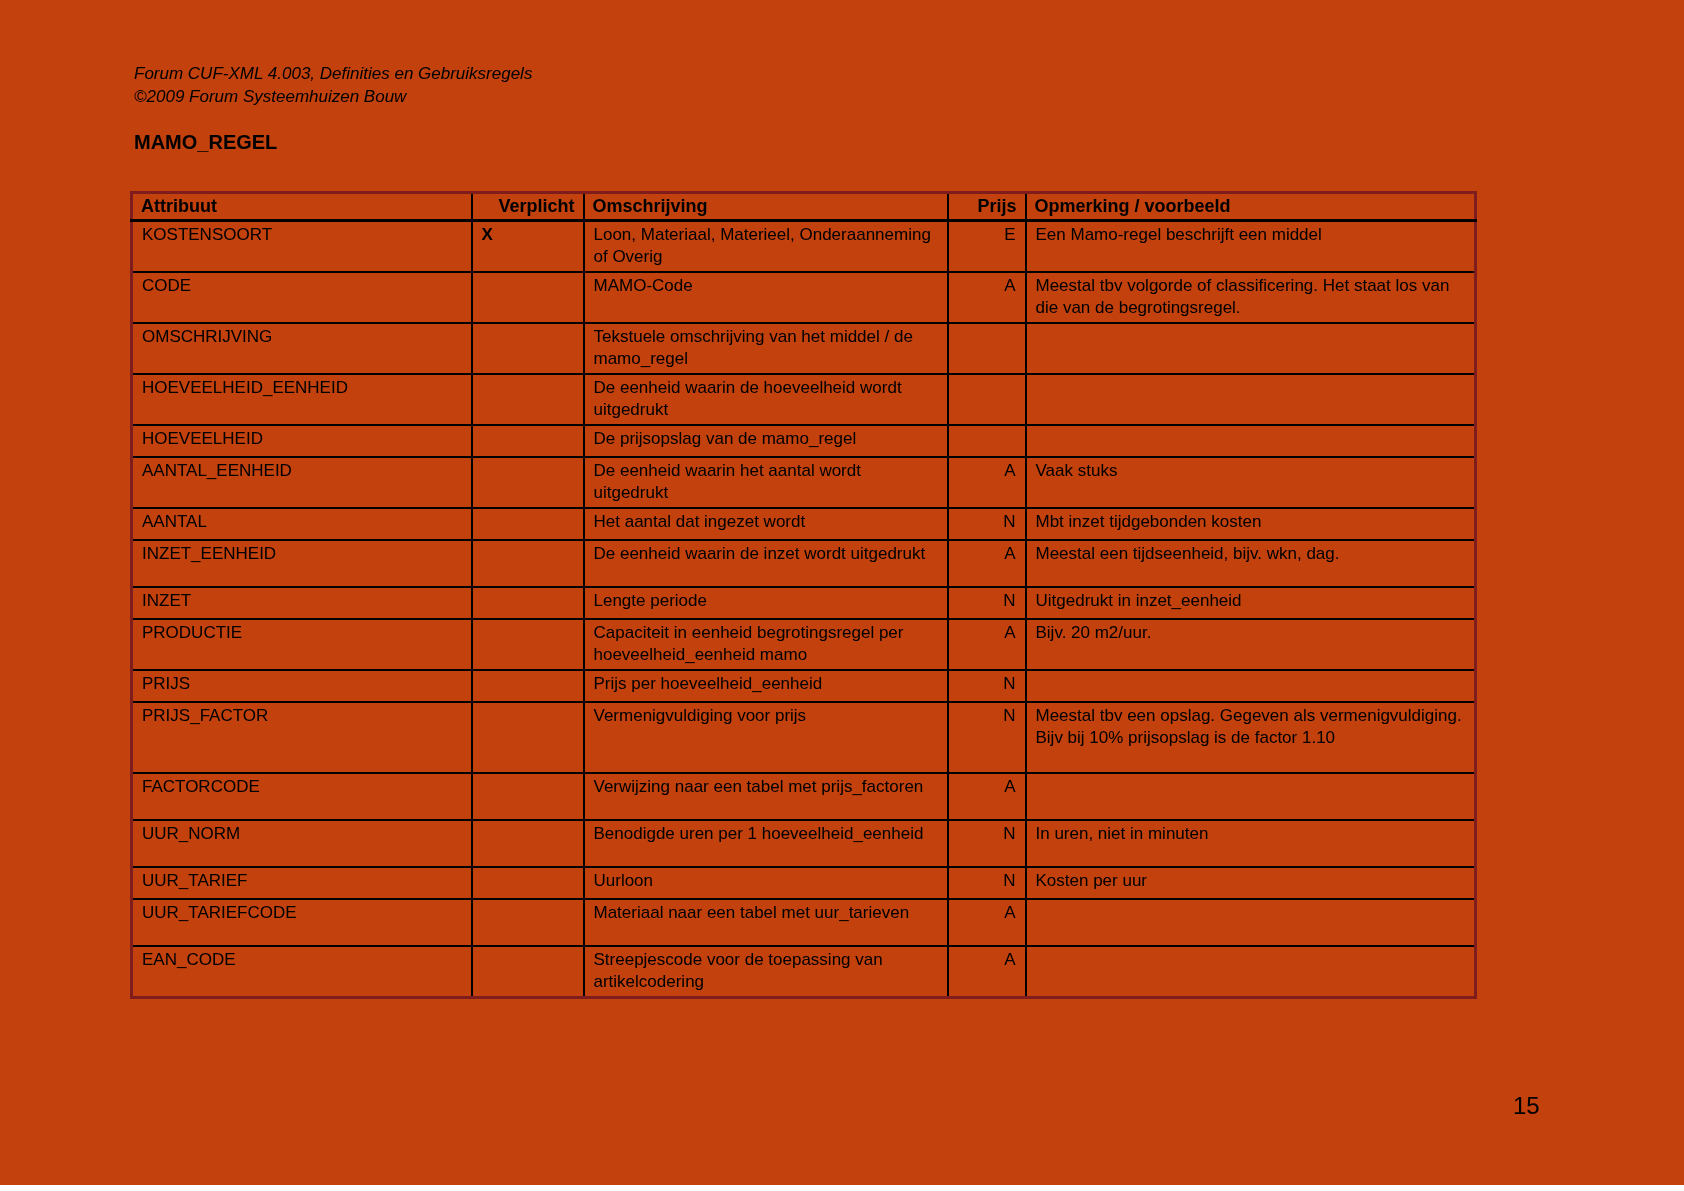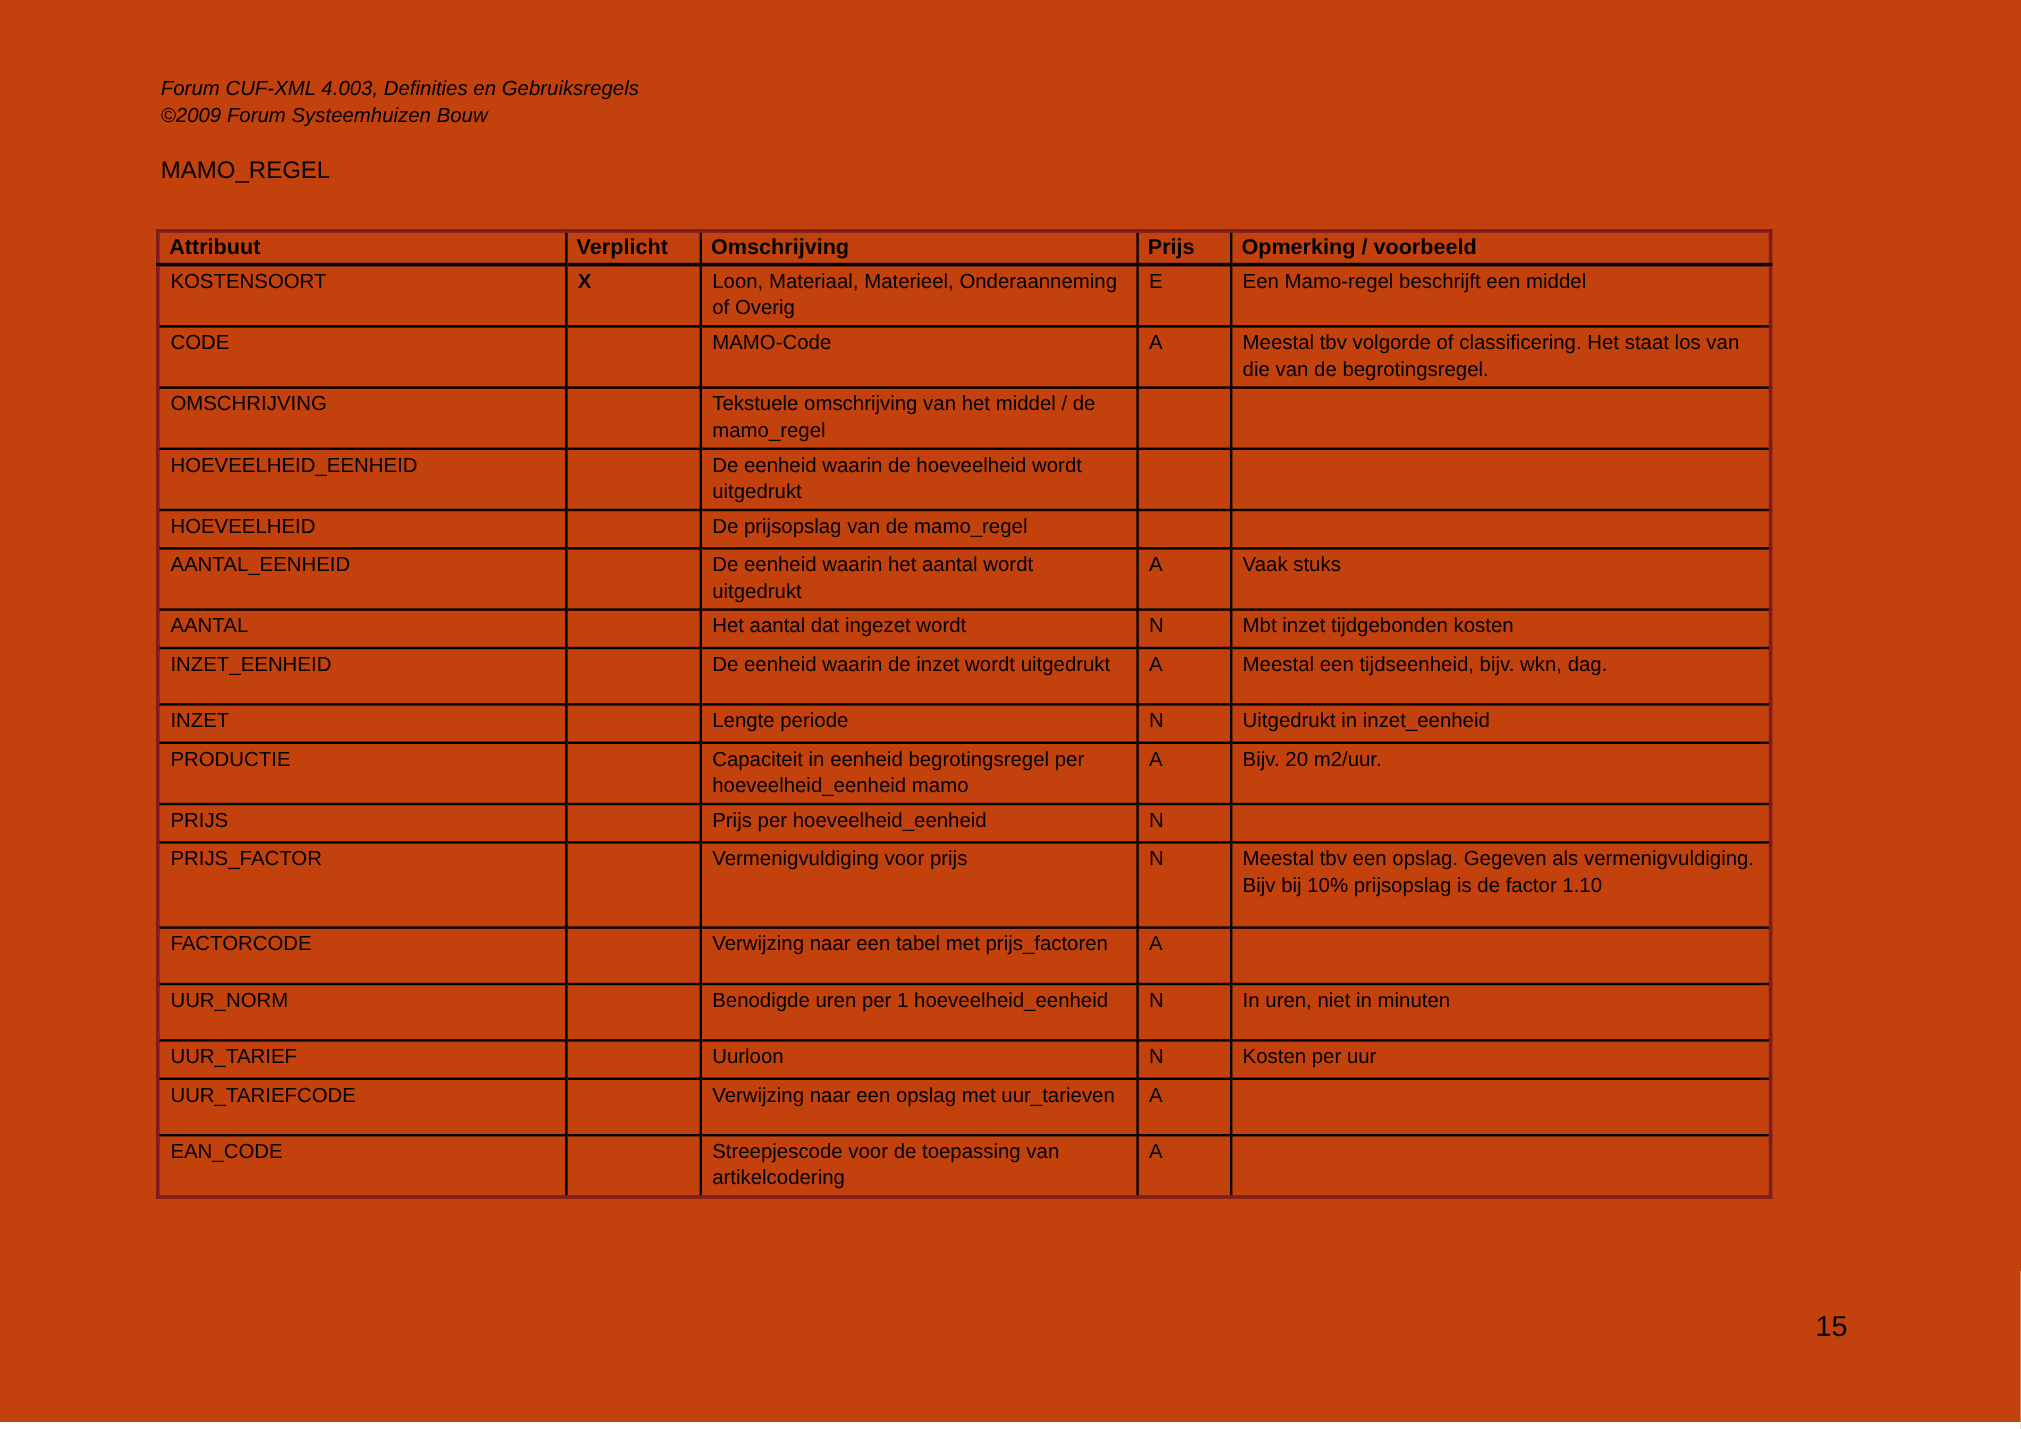--- a/index.html
+++ b/index.html
@@ -22,21 +22,21 @@
     top: 62px;
     font-style: italic;
     font-size: 17px;
     line-height: 23px;
     white-space: nowrap;
   }
   .section-title {
     position: absolute;
     left: 134px;
     top: 131px;
-    font-weight: normal;
+    font-weight: bold;
     font-size: 20px;
     white-space: nowrap;
   }
   table.spec {
     position: absolute;
     left: 130px;
     top: 191px;
     width: 1344px;
     border-collapse: collapse;
     table-layout: fixed;
@@ -60,21 +60,21 @@
     padding: 1px 8px;
     vertical-align: middle;
   }
   table.spec td {
     padding: 2px 9px 4px 9px;
     vertical-align: top;
     text-align: left;
     overflow: hidden;
   }
   table.spec th.center, table.spec td.center {
-    text-align: left;
+    text-align: right;
   }
   td.verplicht {
     font-weight: bold;
     text-align: center;
   }
   tr.h1 { height: 32px; }
   tr.h2 { height: 47px; }
   tr.h3 { height: 71px; }
   .page-number {
     position: absolute;
@@ -214,21 +214,21 @@
       <tr class="h1">
         <td>UUR_TARIEF</td>
         <td class="verplicht"></td>
         <td>Uurloon</td>
         <td class="center">N</td>
         <td>Kosten per uur</td>
       </tr>
       <tr class="h2">
         <td>UUR_TARIEFCODE</td>
         <td class="verplicht"></td>
-        <td>Verwijzing naar een opslag met uur_tarieven</td>
+        <td>Materiaal naar een tabel met uur_tarieven</td>
         <td class="center">A</td>
         <td></td>
       </tr>
       <tr class="h2">
         <td>EAN_CODE</td>
         <td class="verplicht"></td>
         <td>Streepjescode voor de toepassing van artikelcodering</td>
         <td class="center">A</td>
         <td></td>
       </tr>

